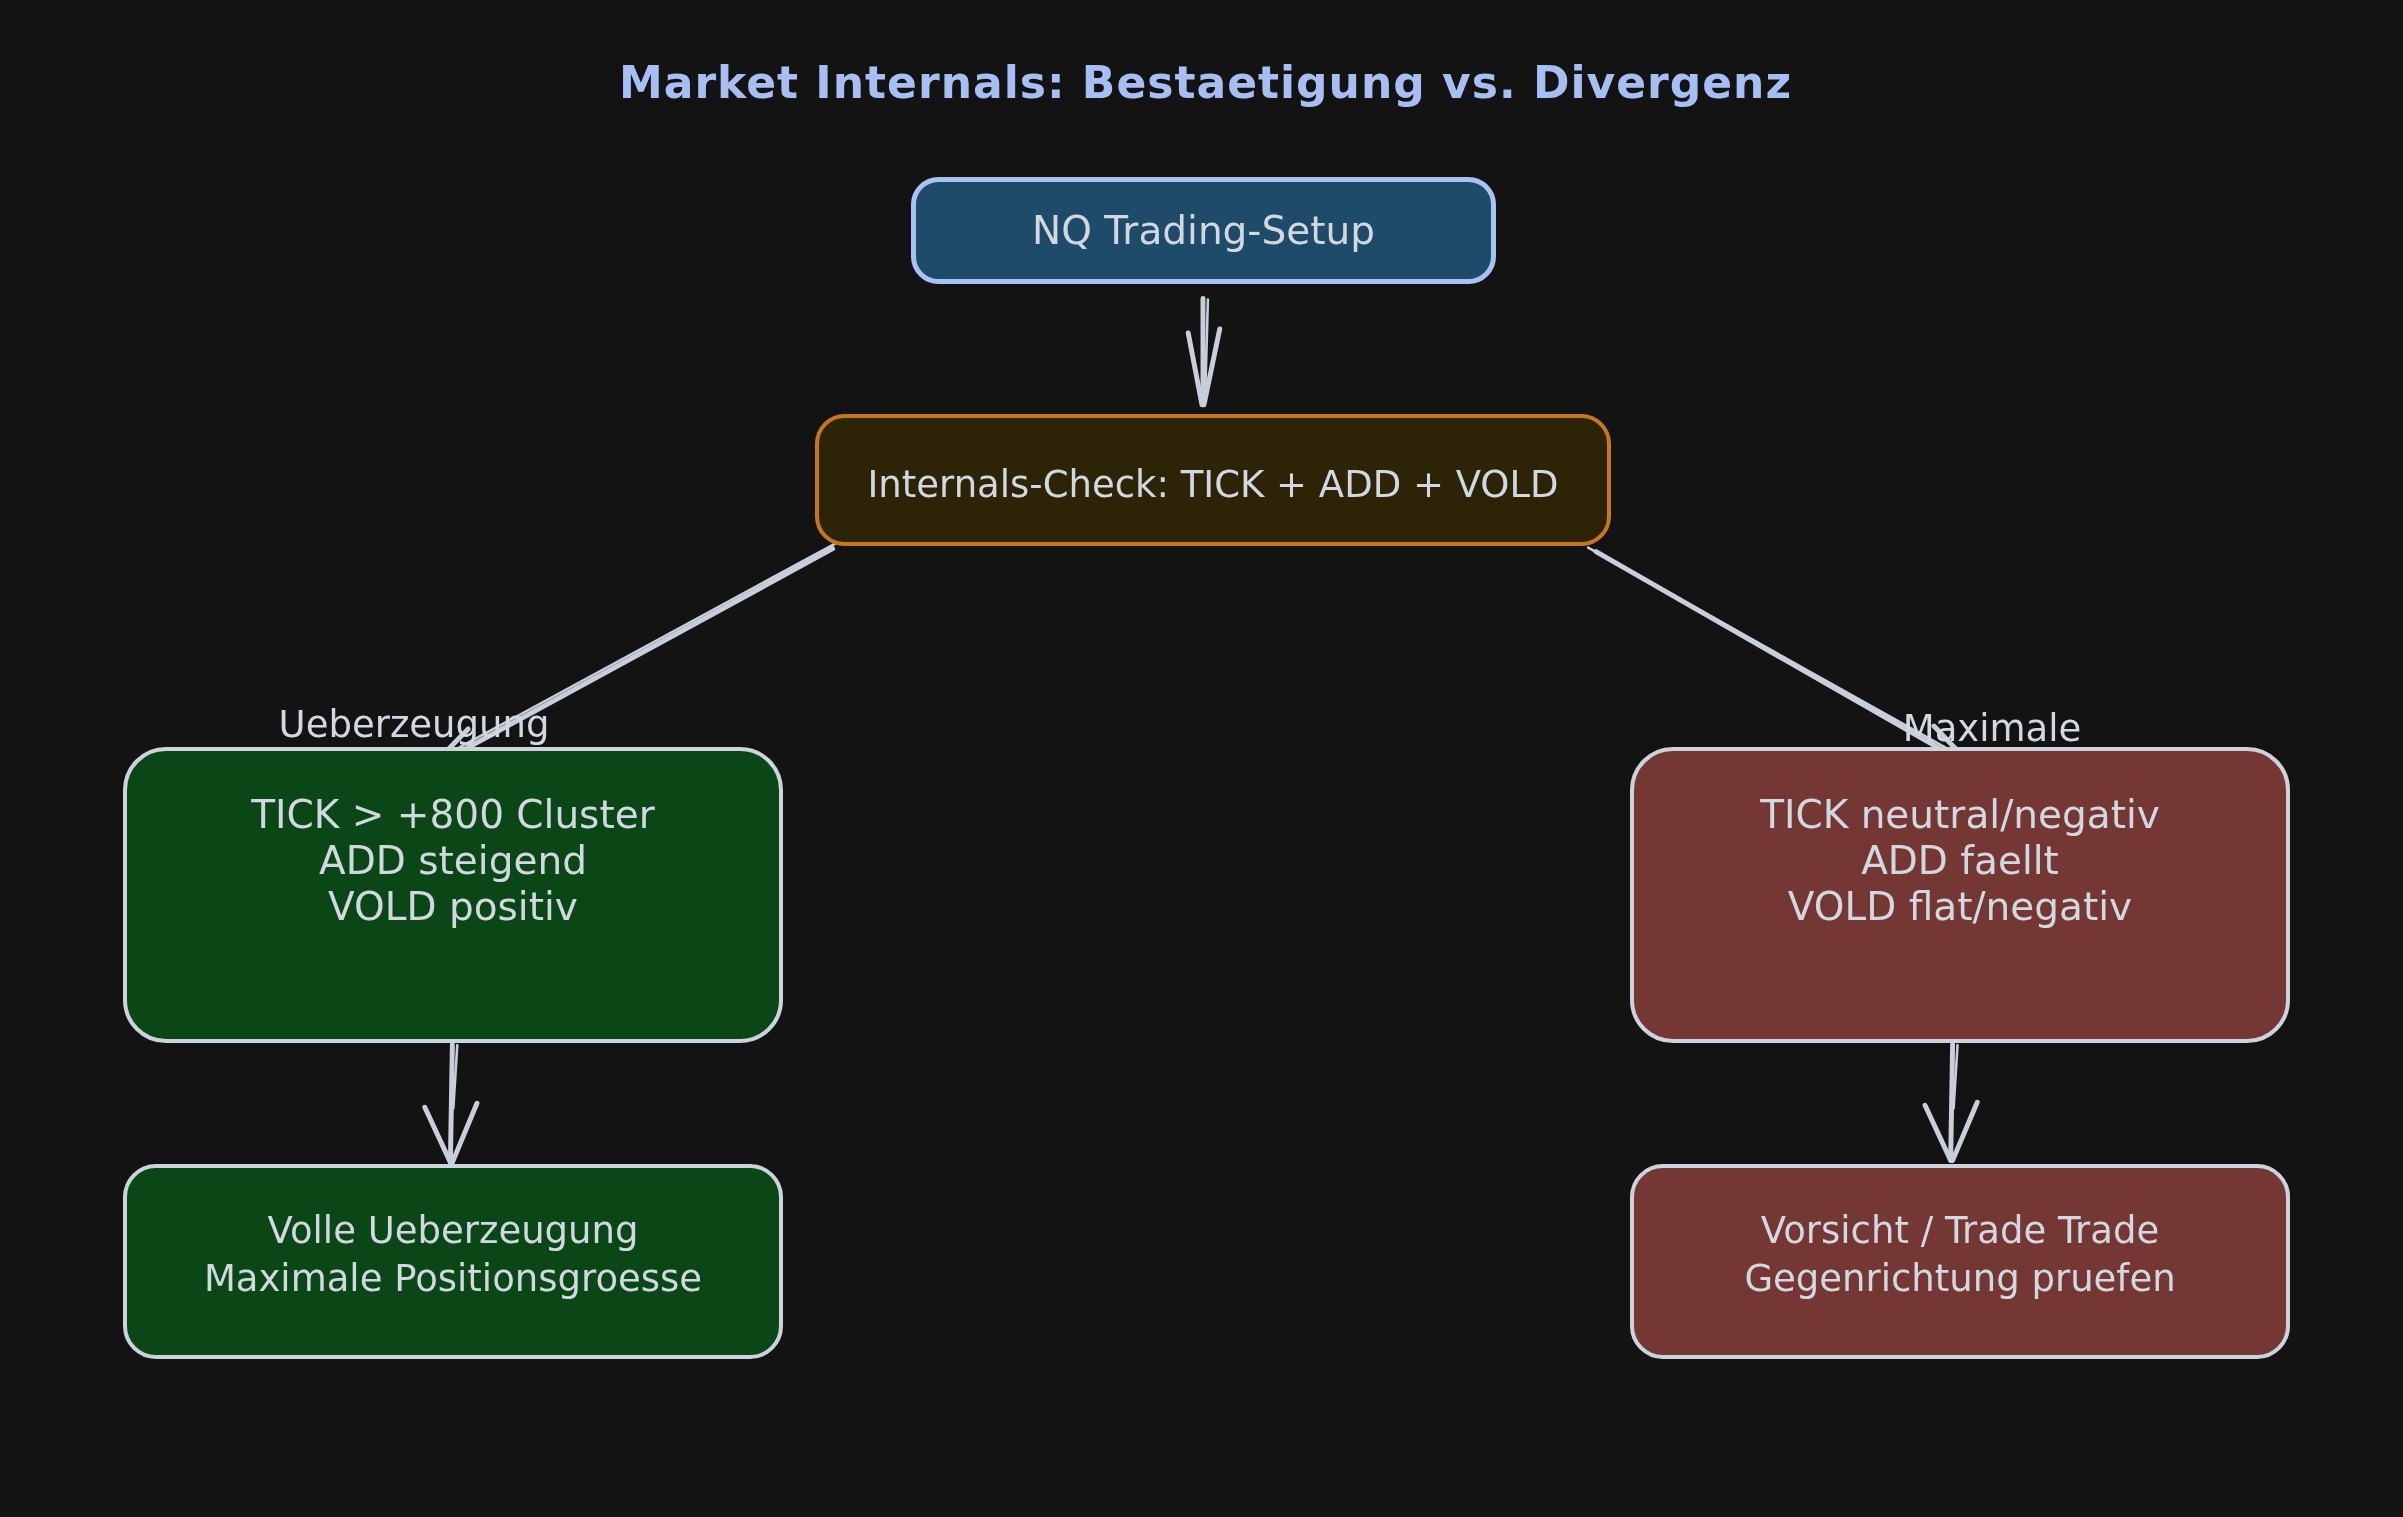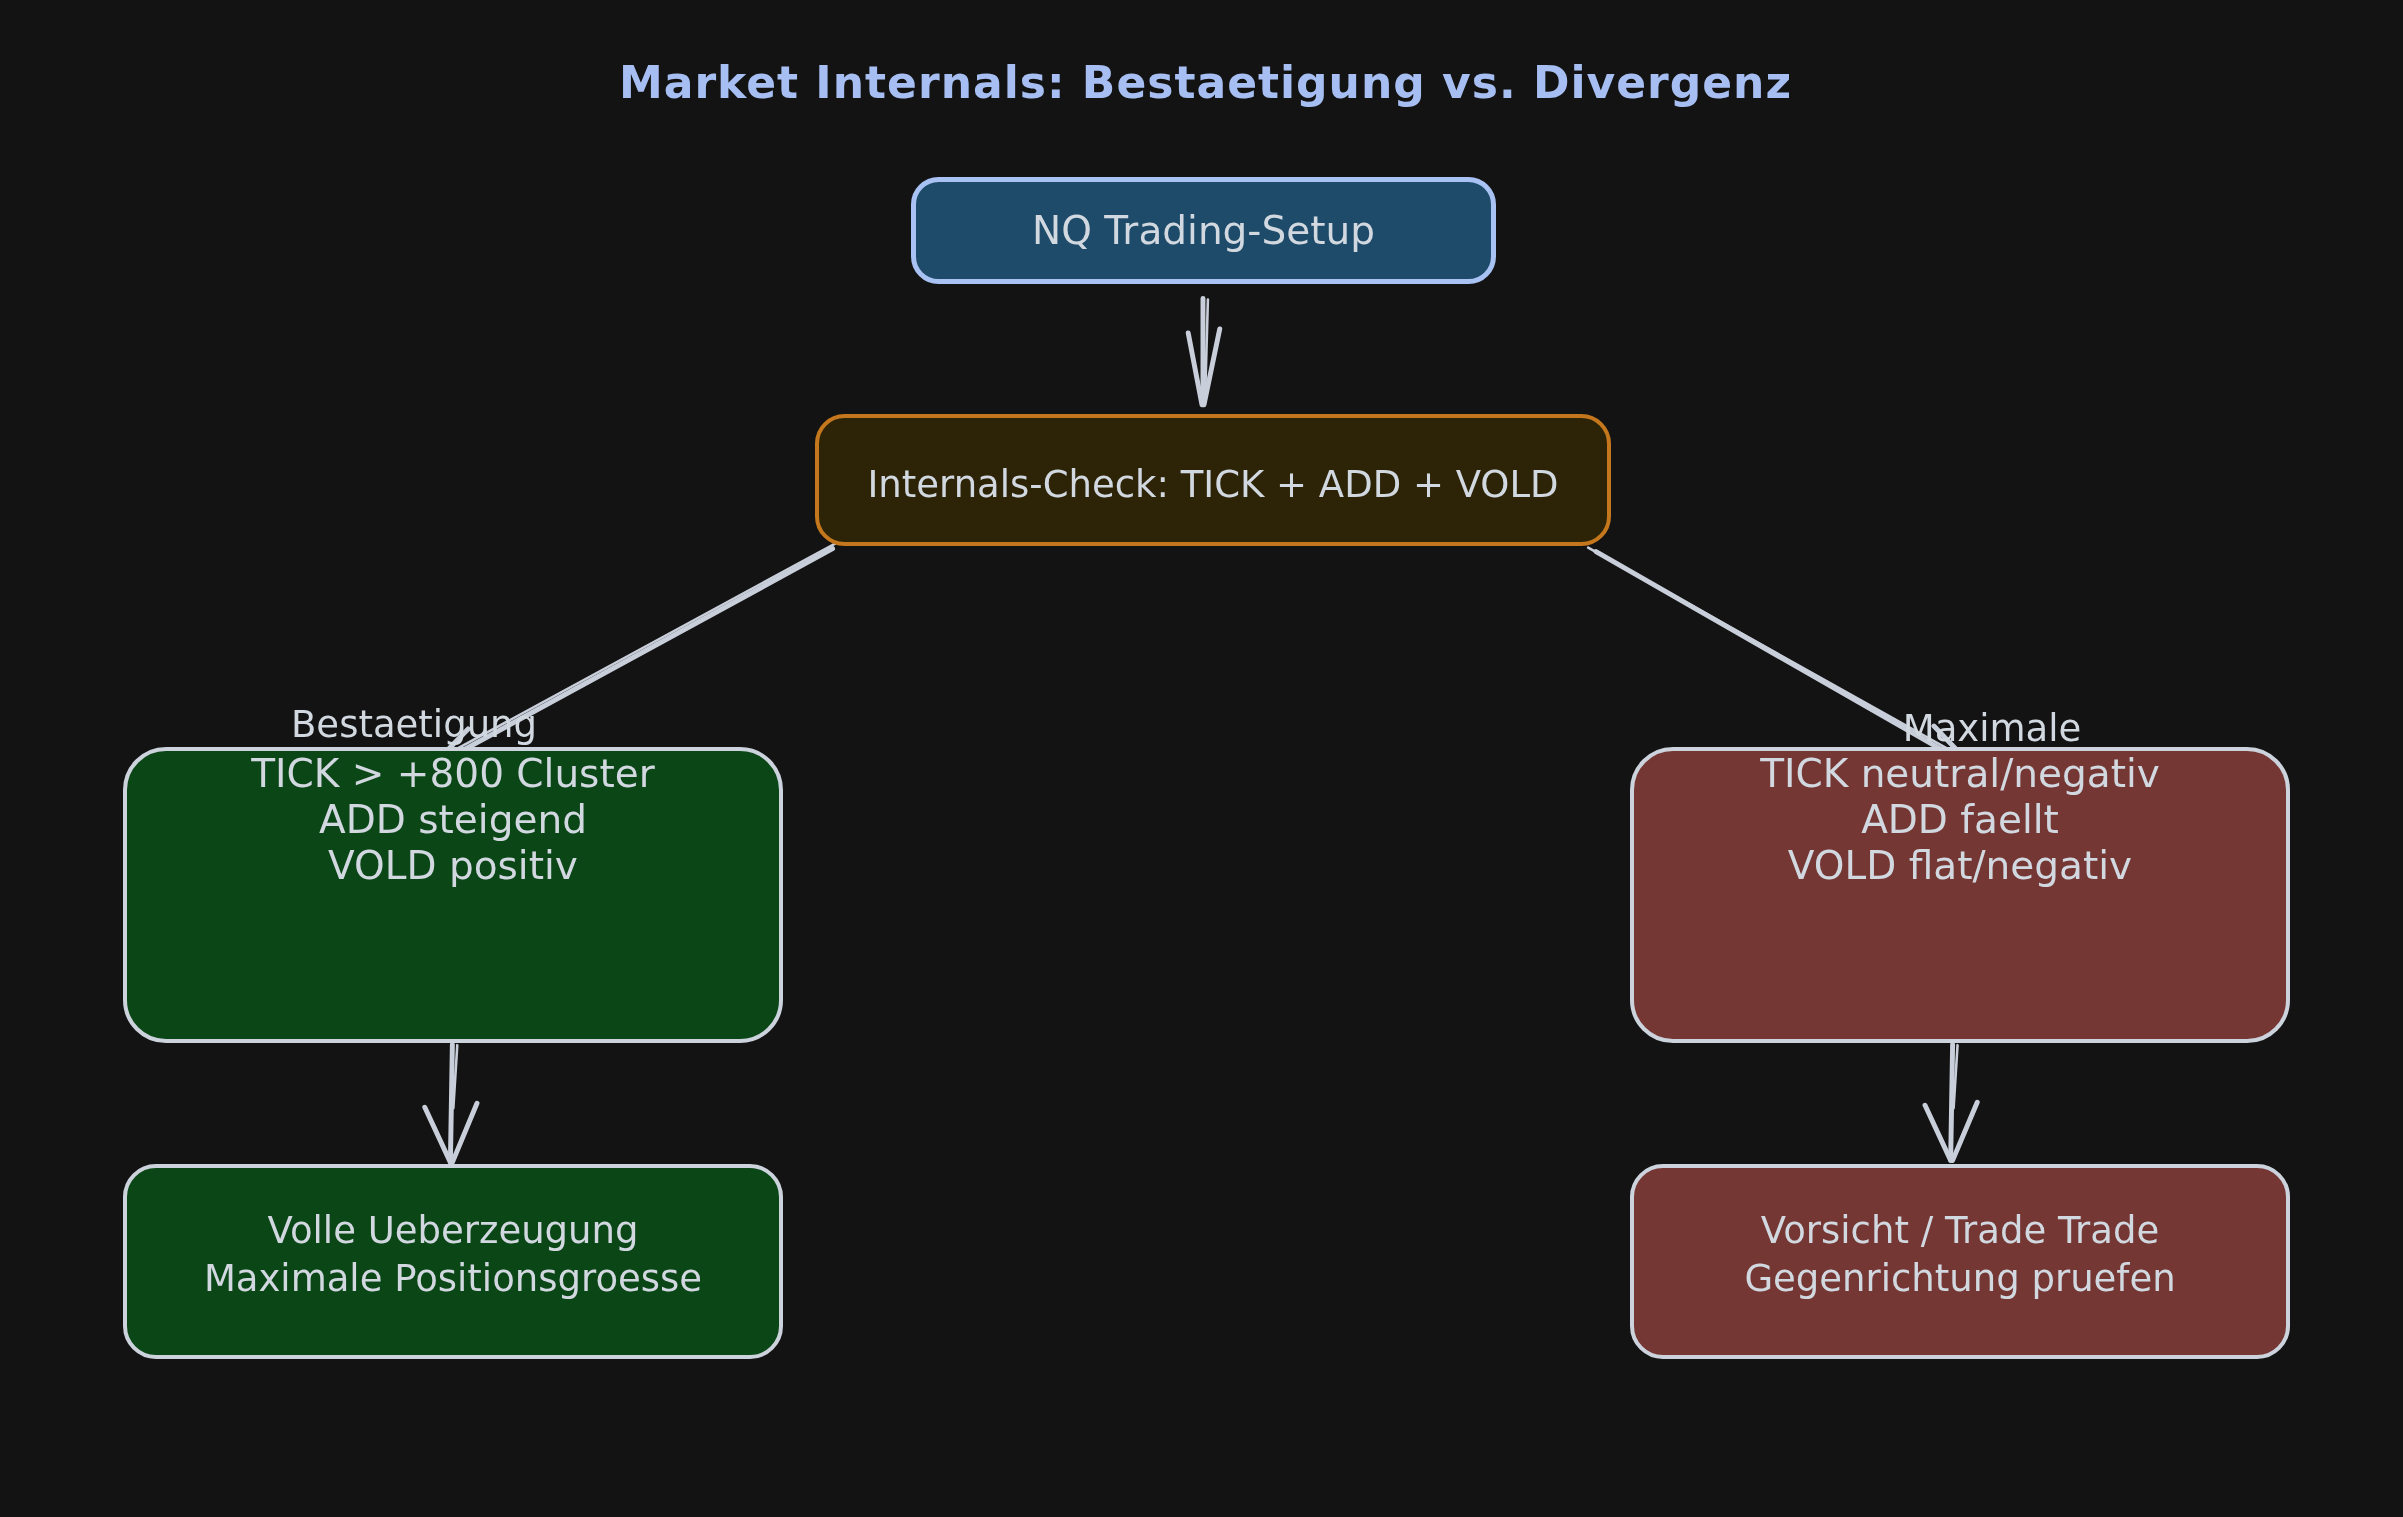--- a/index.html
+++ b/index.html
@@ -35,21 +35,21 @@
     background:var(--setup-fill);border:5.9px solid var(--setup-border);
     justify-content:center;font-size:39px;
   }
   .node-check{
     left:815px;top:414px;width:796px;height:132px;border-radius:29.6px;
     background:var(--check-fill);border-color:var(--check-border);
     padding-top:45px;font-size:37px;
   }
   .node-confirm,.node-diverge{
     width:660px;height:296px;top:747px;border-radius:43px;
-    font-size:39px;line-height:46px;
+    padding-top:41px;font-size:39px;line-height:46px;
   }
   .node-confirm{left:123px;background:var(--confirm-fill);}
   .node-diverge{left:1630px;background:var(--diverge-fill);}
   .node-confirm-action,.node-diverge-action{
     width:660px;height:195px;top:1164px;border-radius:33px;
     padding-top:39px;font-size:37px;line-height:48px;
   }
   .node-confirm-action{left:123px;background:var(--confirm-fill);}
   .node-diverge-action{left:1630px;background:var(--diverge-fill);}
 
@@ -101,21 +101,21 @@
   </svg>
 
   <div class="node node-setup">
     <span class="line">NQ Trading-Setup</span>
   </div>
 
   <div class="node node-check">
     <span class="line">Internals-Check: TICK + ADD + VOLD</span>
   </div>
 
-  <div class="edge-label edge-label-confirm">Bestaetigung</div>
+  <div class="edge-label edge-label-confirm">Ueberzeugung</div>
   <div class="edge-label edge-label-diverge">Maximale</div>
 
   <div class="node node-confirm">
     <span class="line">TICK &gt; +800 Cluster</span>
     <span class="line">ADD steigend</span>
     <span class="line">VOLD positiv</span>
   </div>
 
   <div class="node node-diverge">
     <span class="line">TICK neutral/negativ</span>

